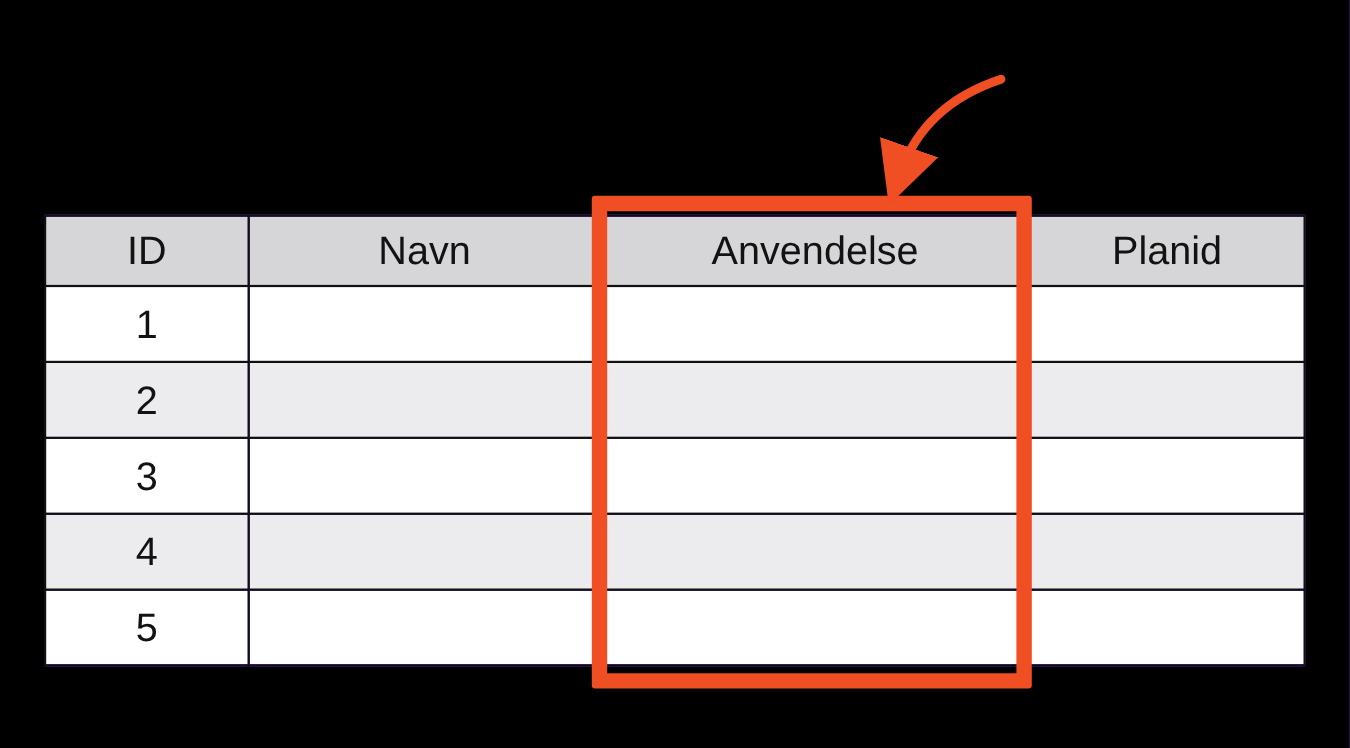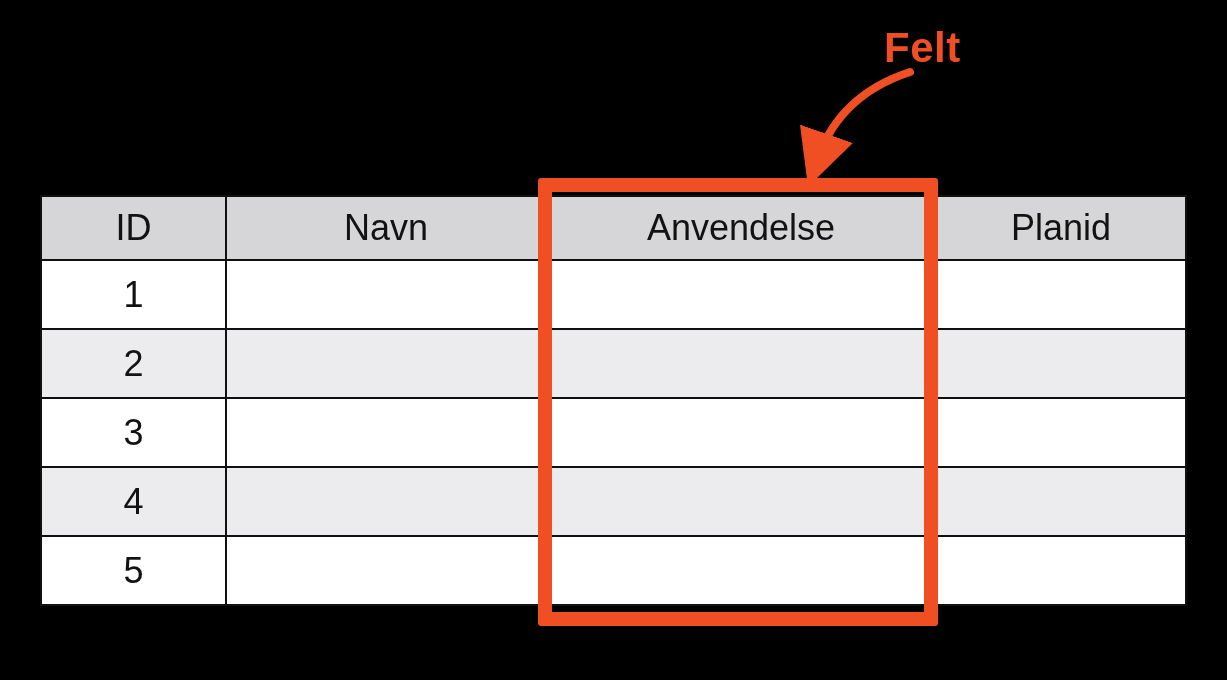--- a/index.html
+++ b/index.html
@@ -110,21 +110,20 @@
         <td>5</td>
         <td></td>
         <td></td>
         <td></td>
       </tr>
     </tbody>
   </table>
 
   <div class="col-highlight"></div>
 
-  <div class="annotation-label">Felt</div>
 
   <svg class="annotation-arrow" viewBox="0 0 180 130" xmlns="http://www.w3.org/2000/svg">
     <defs>
       <marker id="arrowhead" markerWidth="7" markerHeight="7" refX="3.2" refY="3.5" orient="auto" markerUnits="strokeWidth">
         <path d="M0,0 L7,3.5 L0,7 Z" fill="#F04E23"></path>
       </marker>
     </defs>
     <path d="M 140 12 Q 70 35 48 98" fill="none" stroke="#F04E23" stroke-width="8" stroke-linecap="round" marker-end="url(#arrowhead)"></path>
   </svg>
 

